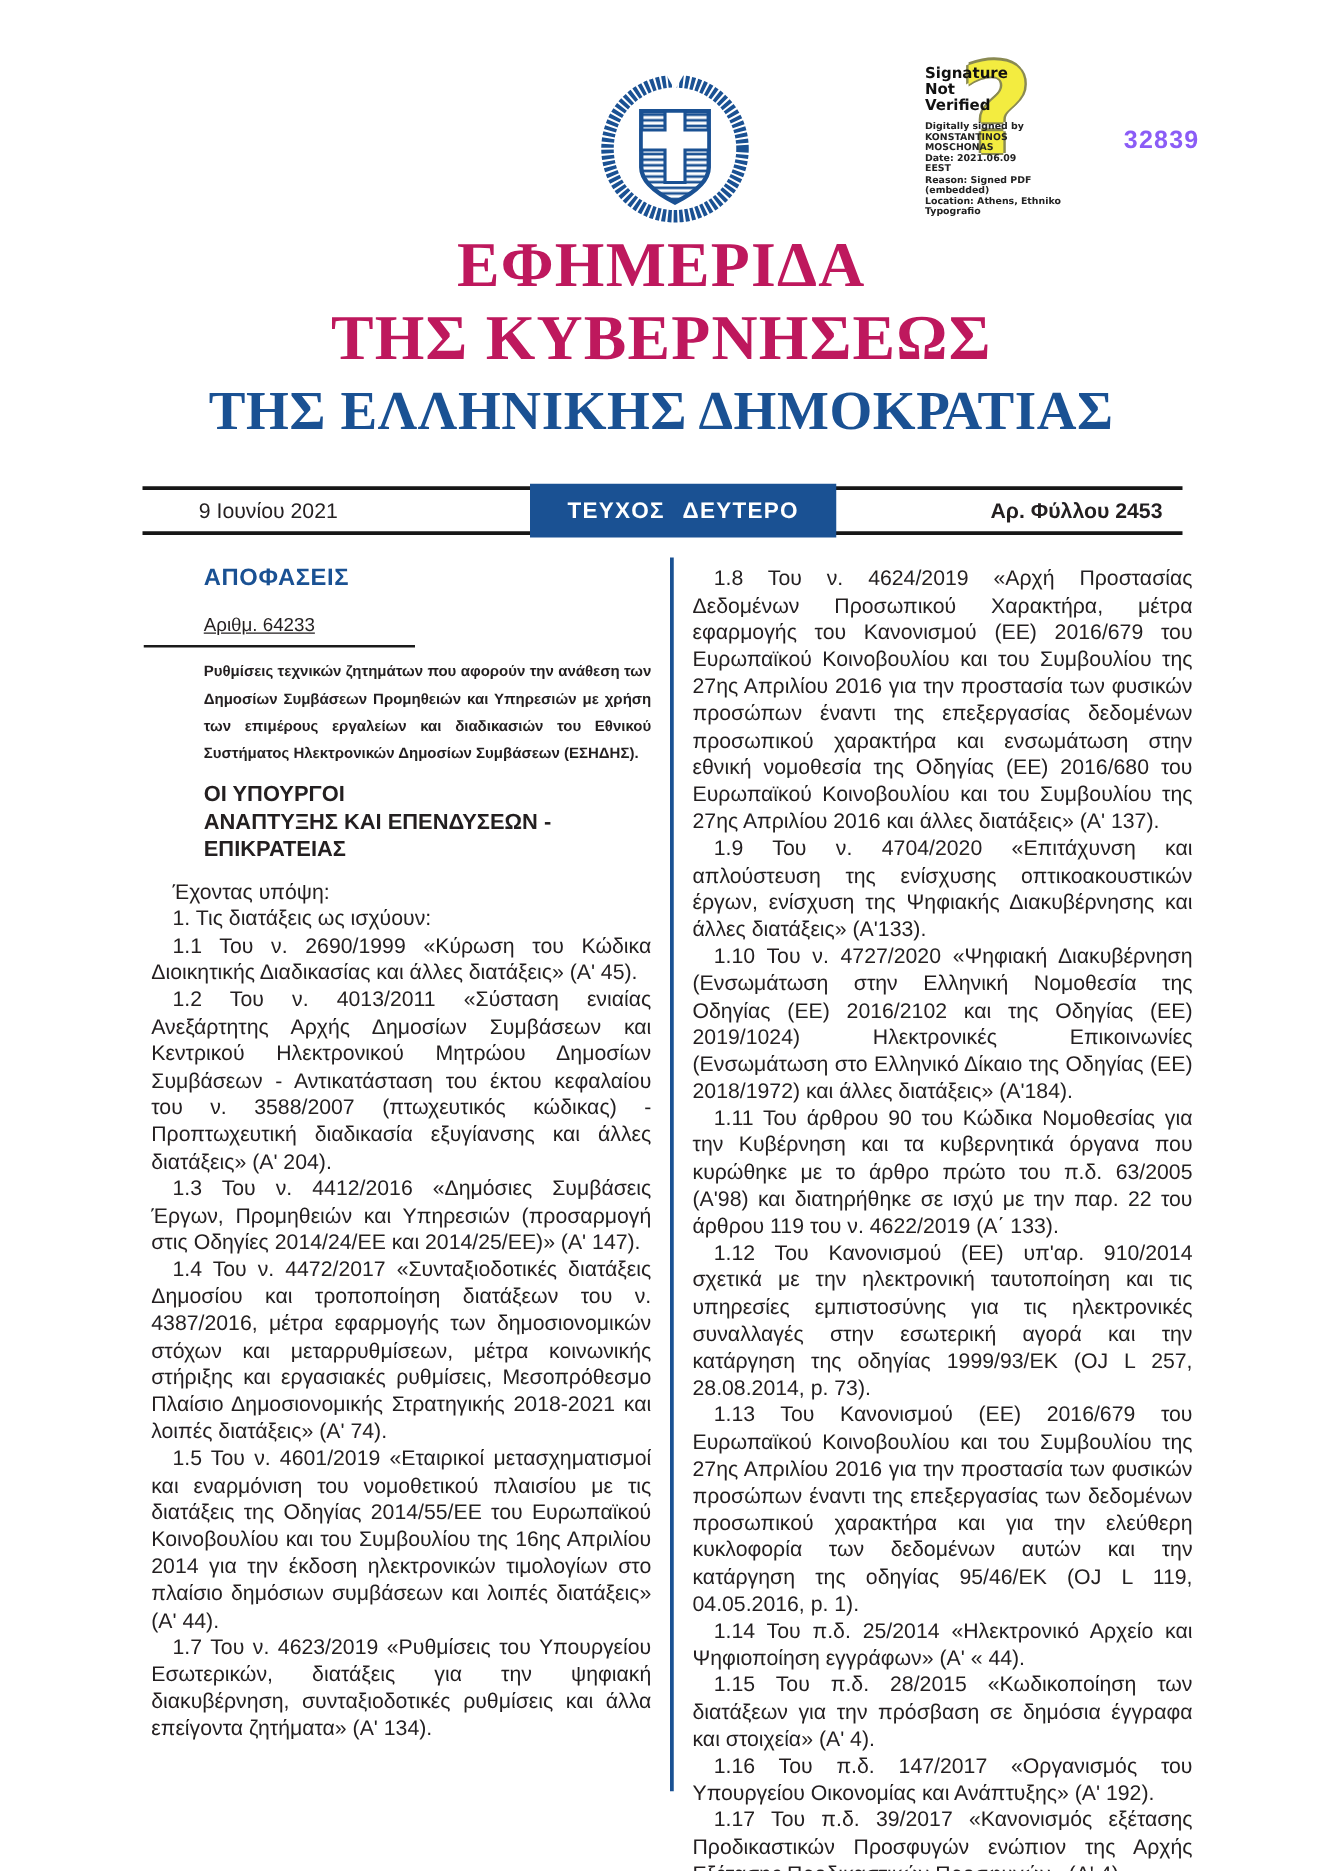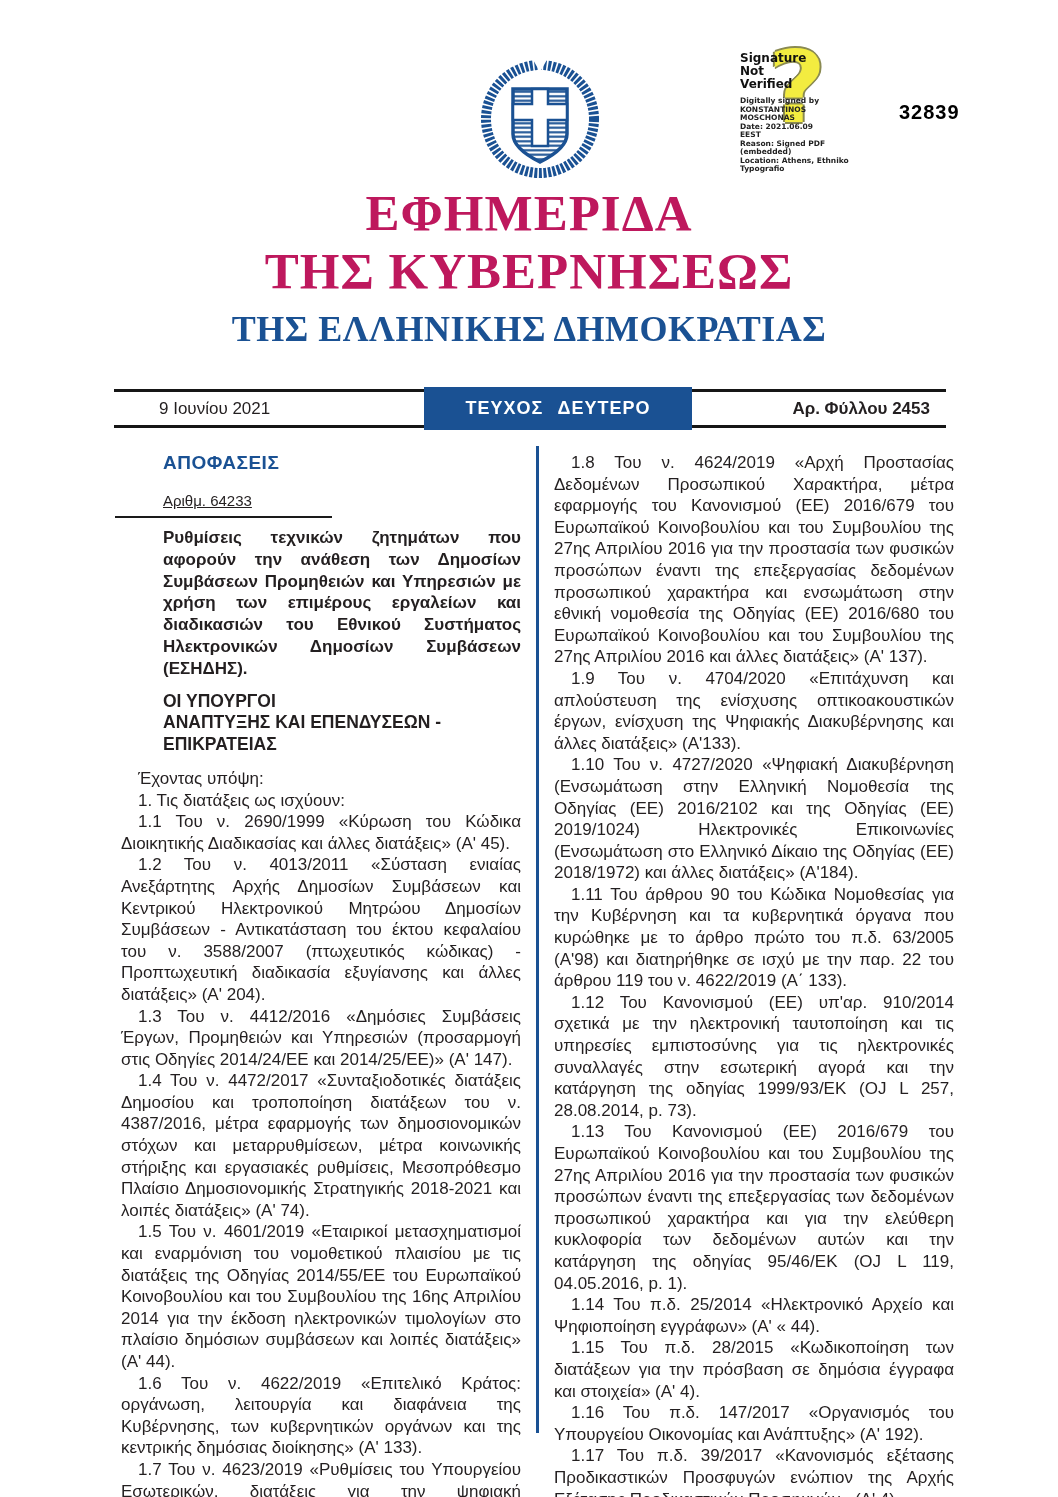--- a/index.html
+++ b/index.html
@@ -32,64 +32,64 @@
     font-size:12px; font-weight:bold; color:#111; line-height:13px;
     width:90px;
   }
   .stamp-details {
     position:relative; z-index:1; margin-top:6px;
     font-size:7.5px; font-weight:bold; color:#222; line-height:8.5px;
     width:110px;
   }
   .page-number {
     position:absolute; left:899px; top:101px;
-    font-size:20px; font-weight:bold; color:#000000; letter-spacing:1px;
+    font-size:20px; font-weight:bold; color:#8b5cf6; letter-spacing:1px;
   }
 
   .masthead { position:absolute; left:0; top:184px; width:100%; text-align:center; }
   .m-title {
     font-family:"Liberation Serif", serif;
     font-weight:bold; font-size:51px; line-height:58px;
     color:#be185d; letter-spacing:1px; margin:0;
   }
   .m-sub {
     margin-top:12px;
     font-family:"Liberation Serif", serif;
-    font-weight:bold; font-size:36px; line-height:34px;
+    font-weight:bold; font-size:44px; line-height:34px;
     color:#1a5193; letter-spacing:0.5px;
   }
 
   
   .info-bar {
     position:absolute; left:114px; top:389px; width:832px; height:33px;
     border-top:3px solid #161616; border-bottom:3px solid #161616;
   }
   .ib-date { position:absolute; left:45px; top:7px; font-weight:normal; font-size:17px; }
   .ib-box {
-    position:absolute; left:310px; top:-5px; width:268px; height:43px;
+    position:absolute; left:310px; top:-5px; width:245px; height:43px;
     background:#1a5193; color:#ffffff;
     font-weight:bold; font-size:18px; letter-spacing:1px; word-spacing:9px;
     display:flex; align-items:center; justify-content:center;
   }
   .ib-sheet { position:absolute; right:16px; top:7px; font-weight:bold; font-size:17px; }
 
   
   .divider { position:absolute; left:536px; top:446px; width:3px; height:987px; background:#1a5193; }
   .body-wrap { position:absolute; left:121px; top:452px; width:833px; display:flex; }
   .col-left  { width:400px; }
   .col-right { width:400px; margin-left:33px; }
 
   .section-heading {
     color:#1a5193; font-weight:bold; font-size:19px; letter-spacing:0.5px;
     margin:0 0 18px 42px;
   }
   .decision-number { font-size:15px; margin:0 0 0 42px;text-decoration:underline; }
   .num-rule { width:217px; border-bottom:2.5px solid #1a1a1a; margin:7px 0 0 -6px; }
   .decision-title {
-    font-weight:bold; font-size:17px; line-height:21.8px;
+    font-weight:bold; font-size:12px; line-height:21.8px;
     margin:9px 0 0 42px; text-align:justify;
   }
   .authority {
     font-weight:bold; font-size:17.5px; line-height:21.8px;
     margin:11px 0 12px 42px;
   }
   .body-par {
     margin:0; font-size:17px; line-height:21.6px;
     text-align:justify; text-indent:17px;
   }
@@ -162,21 +162,20 @@
       </div>
       <div>
 
       <p class="body-par">Έχοντας υπόψη:</p>
           <p class="body-par">1. Τις διατάξεις ως ισχύουν:</p>
           <p class="body-par">1.1 Του ν. 2690/1999 «Κύρωση του Κώδικα Διοικητικής Διαδικασίας και άλλες διατάξεις» (Α' 45).</p>
           <p class="body-par">1.2 Του ν. 4013/2011 «Σύσταση ενιαίας Ανεξάρτητης Αρχής Δημοσίων Συμβάσεων και Κεντρικού Ηλεκτρονικού Μητρώου Δημοσίων Συμβάσεων - Αντικατάσταση του έκτου κεφαλαίου του ν. 3588/2007 (πτωχευτικός κώδικας) - Προπτωχευτική διαδικασία εξυγίανσης και άλλες διατάξεις» (Α' 204).</p>
           <p class="body-par">1.3 Του ν. 4412/2016 «Δημόσιες Συμβάσεις Έργων, Προμηθειών και Υπηρεσιών (προσαρμογή στις Οδηγίες 2014/24/ΕΕ και 2014/25/ΕΕ)» (Α' 147).</p>
           <p class="body-par">1.4 Του ν. 4472/2017 «Συνταξιοδοτικές διατάξεις Δημοσίου και τροποποίηση διατάξεων του ν. 4387/2016, μέτρα εφαρμογής των δημοσιονομικών στόχων και μεταρρυθμίσεων, μέτρα κοινωνικής στήριξης και εργασιακές ρυθμίσεις, Μεσοπρόθεσμο Πλαίσιο Δημοσιονομικής Στρατηγικής 2018-2021 και λοιπές διατάξεις» (Α' 74).</p>
           <p class="body-par">1.5 Του ν. 4601/2019 «Εταιρικοί μετασχηματισμοί και εναρμόνιση του νομοθετικού πλαισίου με τις διατάξεις της Οδηγίας 2014/55/ΕΕ του Ευρωπαϊκού Κοινοβουλίου και του Συμβουλίου της 16ης Απριλίου 2014 για την έκδοση ηλεκτρονικών τιμολογίων στο πλαίσιο δημόσιων συμβάσεων και λοιπές διατάξεις» (Α' 44).</p>
-          <p class="body-par">1.6 Του ν. 4622/2019 «Επιτελικό Κράτος: οργάνωση, λειτουργία και διαφάνεια της Κυβέρνησης, των κυβερνητικών οργάνων και της κεντρικής δημόσιας διοίκησης» (Α' 133).</p>
           <p class="body-par">1.7 Του ν. 4623/2019 «Ρυθμίσεις του Υπουργείου Εσωτερικών, διατάξεις για την ψηφιακή διακυβέρνηση, συνταξιοδοτικές ρυθμίσεις και άλλα επείγοντα ζητήματα» (Α' 134).</p>
         </div>
     </div>
     <div class="col-right">
       <div>
 
       <p class="body-par">1.8 Του ν. 4624/2019 «Αρχή Προστασίας Δεδομένων Προσωπικού Χαρακτήρα, μέτρα εφαρμογής του Κανονισμού (ΕΕ) 2016/679 του Ευρωπαϊκού Κοινοβουλίου και του Συμβουλίου της 27ης Απριλίου 2016 για την προστασία των φυσικών προσώπων έναντι της επεξεργασίας δεδομένων προσωπικού χαρακτήρα και ενσωμάτωση στην εθνική νομοθεσία της Οδηγίας (ΕΕ) 2016/680 του Ευρωπαϊκού Κοινοβουλίου και του Συμβουλίου της 27ης Απριλίου 2016 και άλλες διατάξεις» (Α' 137).</p>
           <p class="body-par">1.9 Του ν. 4704/2020 «Επιτάχυνση και απλούστευση της ενίσχυσης οπτικοακουστικών έργων, ενίσχυση της Ψηφιακής Διακυβέρνησης και άλλες διατάξεις» (Α'133).</p>
           <p class="body-par">1.10 Του ν. 4727/2020 «Ψηφιακή Διακυβέρνηση (Ενσωμάτωση στην Ελληνική Νομοθεσία της Οδηγίας (ΕΕ) 2016/2102 και της Οδηγίας (ΕΕ) 2019/1024) Ηλεκτρονικές Επικοινωνίες (Ενσωμάτωση στο Ελληνικό Δίκαιο της Οδηγίας (ΕΕ) 2018/1972) και άλλες διατάξεις» (Α'184).</p>
           <p class="body-par">1.11 Του άρθρου 90 του Κώδικα Νομοθεσίας για την Κυβέρνηση και τα κυβερνητικά όργανα που κυρώθηκε με το άρθρο πρώτο του π.δ. 63/2005 (Α'98) και διατηρήθηκε σε ισχύ με την παρ. 22 του άρθρου 119 του ν. 4622/2019 (Α΄ 133).</p>

